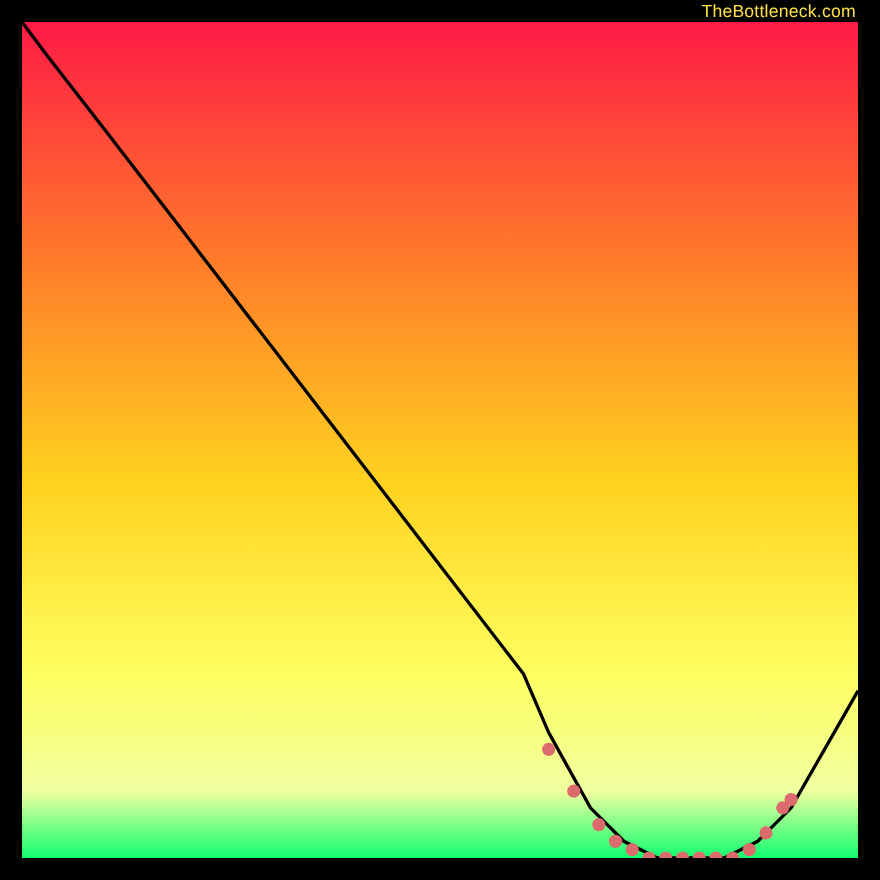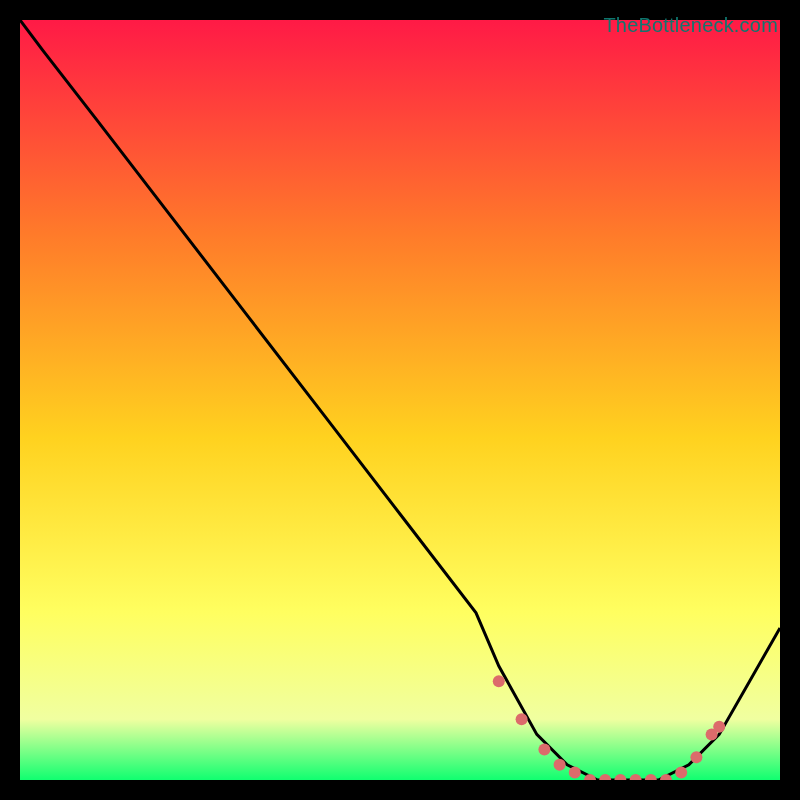--- a/index.html
+++ b/index.html
@@ -25,24 +25,24 @@
     height: 760px;
     overflow: hidden;
   }
   .plot svg {
     display: block;
     width: 760px;
     height: 760px;
   }
   .attribution {
     position: absolute;
-    top: 14px;
+    top: 2px;
     right: 22px;
-    color: #0f766e;
-    font-size: 20px;
+    color: #fde047;
+    font-size: 16px;
     font-weight: 500;
     letter-spacing: 0.2px;
     user-select: none;
   }
 </style>
 </head>
 <body>
 
 <div class="stage">
   <div class="plot">

